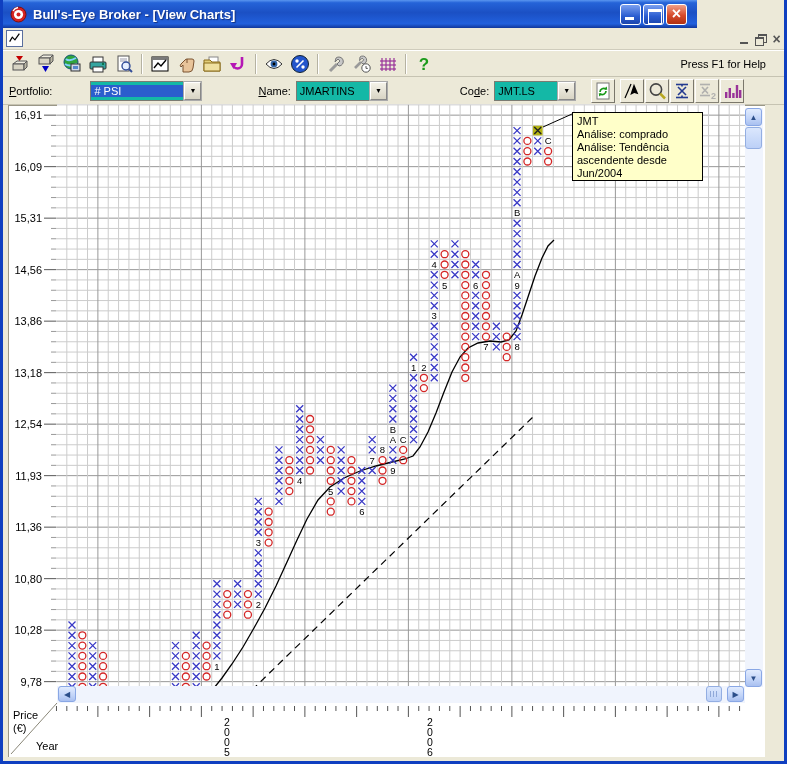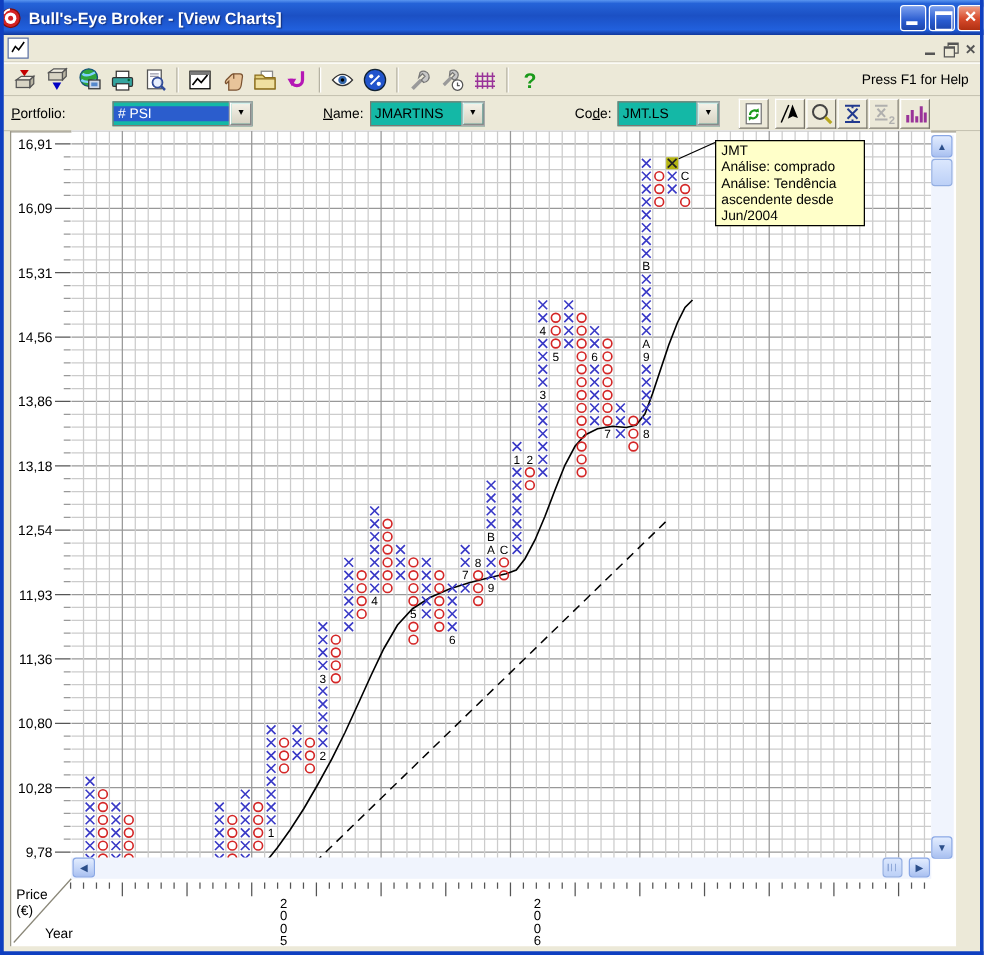--- a/index.html
+++ b/index.html
@@ -1,23 +1,23 @@
 <!DOCTYPE html>
 <html><head>
 <meta charset="utf-8">
 <style>
   * { margin:0; padding:0; box-sizing:border-box; }
   html,body { width:787px; height:764px; overflow:hidden; }
   body { font-family:"Liberation Sans", sans-serif; font-size:11px; background:#ece9d8; position:relative; }
 
   
   .win-frame { position:absolute; inset:0; border:3px solid #0f3fc0; border-top:none; }
-  .titlebar { position:absolute; left:0; top:0; width:787px; height:28px;
+  .titlebar { position:absolute; left:0; top:0; width:697px; height:28px;
     background:linear-gradient(180deg,#5a96f0 0%,#2563d8 10%,#1b50c4 45%,#2160dd 85%,#11379b 100%);
-    display:flex; align-items:center; padding:0 0; }
+    display:flex; align-items:center; padding:0 10px; }
   .title-text { color:#fff; font-weight:bold; font-size:13px; margin-left:6px; text-shadow:1px 1px 1px #13317e; flex:1; }
   .tb-ctl { width:21px; height:21px; border-radius:3px; margin-left:2px; border:1px solid #fff;
     display:flex; align-items:center; justify-content:center; position:relative;
     background:linear-gradient(180deg,#7ba0ef,#2a5cd0 60%,#1c46ad); }
   .tb-ctl.close { background:linear-gradient(180deg,#f0a088,#d6492a 55%,#b03012); }
   .gly-min::before { content:""; position:absolute; left:4px; bottom:4px; width:9px; height:3px; background:#fff; }
   .gly-max::before { content:""; position:absolute; left:4px; top:4px; width:12px; height:11px;
     border:1px solid #fff; border-top:3px solid #fff; }
   .gly-x::before { content:"×"; color:#fff; font-size:16px; font-weight:bold; line-height:1; }
 
@@ -33,21 +33,21 @@
   .mgly-min::before { content:""; position:absolute; left:3px; bottom:2px; width:8px; height:2px; background:#555; }
   .mgly-rst::before { content:""; position:absolute; left:5px; top:2px; width:7px; height:6px; border:1px solid #555; border-top:2px solid #555; }
   .mgly-rst::after  { content:""; position:absolute; left:2px; top:5px; width:7px; height:6px; border:1px solid #555; border-top:2px solid #555; background:#ece9d8; }
   .mgly-x::before { content:"×"; font-size:14px; color:#555; line-height:1; }
 
   
   .toolbar1 { position:absolute; left:3px; top:50px; width:781px; height:27px; background:#ece9d8;
     border-top:1px solid #fff; border-bottom:1px solid #c6c3b2; display:flex; align-items:center; padding-left:4px; }
   .tico { width:24px; height:22px; display:flex; align-items:center; justify-content:center; margin:0 1px; }
   .tsep { width:2px; height:20px; border-left:1px solid #b5b2a2; border-right:1px solid #fff; margin:0 4px; }
-  .help-hint { margin-left:auto; padding-right:9px; color:#000; }
+  .help-hint { margin-left:auto; padding-right:18px; color:#000; }
 
   .toolbar2 { position:absolute; left:3px; top:77px; width:781px; height:28px; background:#ece9d8;
     border-bottom:1px solid #c6c3b2; display:flex; align-items:center; }
   .tb2-label { margin-left:6px; }
   .tb2-label u { text-decoration:underline; }
   .combo { height:20px; background:#14b8a6; border:1px solid #7b7b72; display:flex; align-items:center; }
   .combo .val { flex:1; padding:0 3px; white-space:nowrap; overflow:hidden; }
   .combo .val.selected { background:#2b5dcd; color:#fff; }
   .combo .drop { width:17px; height:18px; background:linear-gradient(180deg,#f4f2e8,#d8d4c4);
     border:1px solid #fff; border-right-color:#888; border-bottom-color:#888; outline:1px solid #aaa;
@@ -62,21 +62,21 @@
   .lab-code { margin-left:72px; }
 
   
   .client { position:absolute; left:8px; top:105px; width:757px; height:652px; background:#fff;
     border-top:1px solid #9a9787; border-left:1px solid #9a9787; }
   .right-strip { position:absolute; left:765px; top:105px; width:19px; height:652px; background:#ece9d8; }
 
   svg text { font-family:"Liberation Sans", sans-serif; }
 
   
-  .tooltip { position:absolute; left:572px; top:112px; width:120px; height:69px; background:#ffffc9;
+  .tooltip { position:absolute; left:572px; top:112px; width:131px; height:69px; background:#ffffc9;
     border:1px solid #000; padding:2px 4px; line-height:13px; font-size:11px; color:#000; z-index:30; }
 
   
   .vscroll { position:absolute; left:745px; top:108px; width:18px; height:579px; background:#f0f4fd; z-index:20; }
   .hscroll { position:absolute; left:57px; top:686px; width:688px; height:17px; background:#f0f4fd; z-index:20; }
   .sb-btn { position:absolute; background:linear-gradient(180deg,#e2ecfe,#c2d4f8 60%,#a9c0f0);
     border:1px solid #89a7e5; border-radius:3px; color:#2c4f8a; font-size:8px;
     display:flex; align-items:center; justify-content:center; }
   .sb-thumb { position:absolute; background:linear-gradient(180deg,#dbe7fd,#bcd0f7);
     border:1px solid #93aee2; border-radius:3px; }

